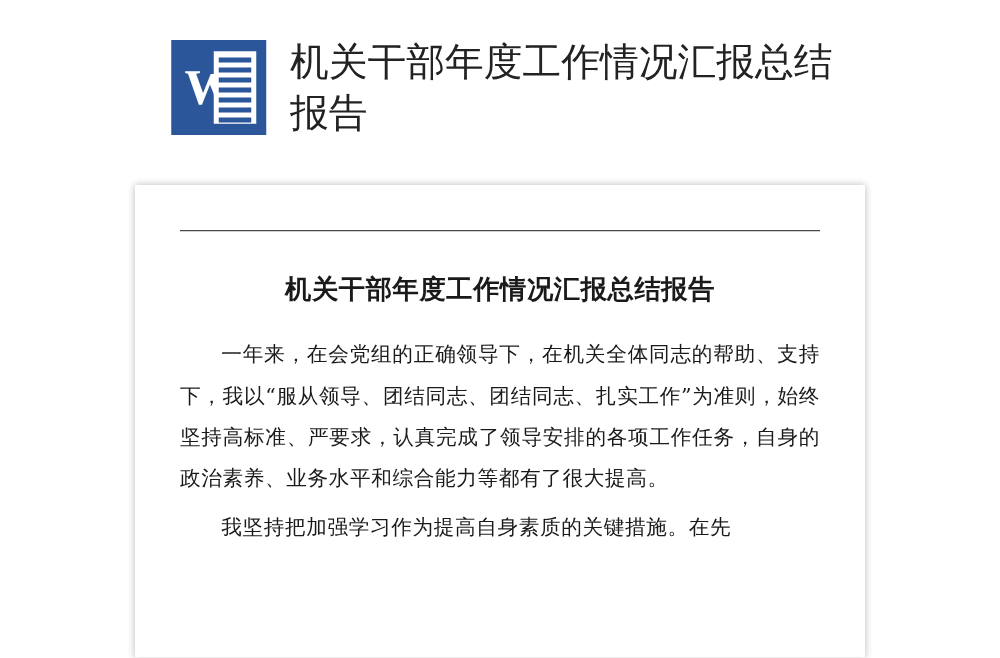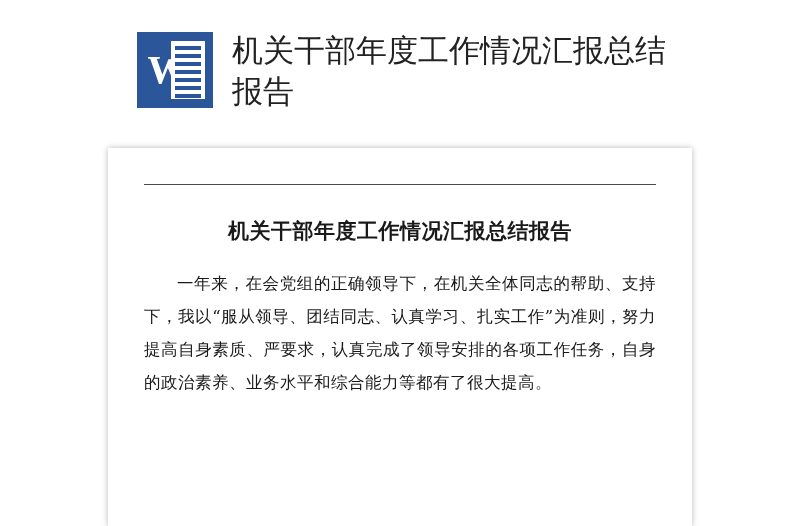--- a/index.html
+++ b/index.html
@@ -140,16 +140,17 @@
           <i></i>
           <i></i>
       </span>
     </div>
     <div class="header-title">机关干部年度工作情况汇报总结报告</div>
   </div>
 
   <div class="sheet">
     <div class="rule"></div>
     <div class="doc-title">机关干部年度工作情况汇报总结报告</div>
-    <div class="doc-p">一年来，在会党组的正确领导下，在机关全体同志的帮助、支持下，我以“服从领导、团结同志、认真学习、扎实工作”为准则，努力提高自身素质、严要求，认真完成了领导安排的各项工作任务，自身的政治素养、业务水平和综合能力等都有了很大提高。</div>
+    <div class="doc-p">一年来，在会党组的正确领导下，在机关全体同志的帮助、支持下，我以“服从领导、团结同志、团结同志、扎实工作”为准则，始终坚持高标准、严要求，认真完成了领导安排的各项工作任务，自身的政治素养、业务水平和综合能力等都有了很大提高。</div>
+    <div class="doc-p tight">我坚持把加强学习作为提高自身素质的关键措施。在先</div>
   </div>
 
 </div>
 
 </body></html>

